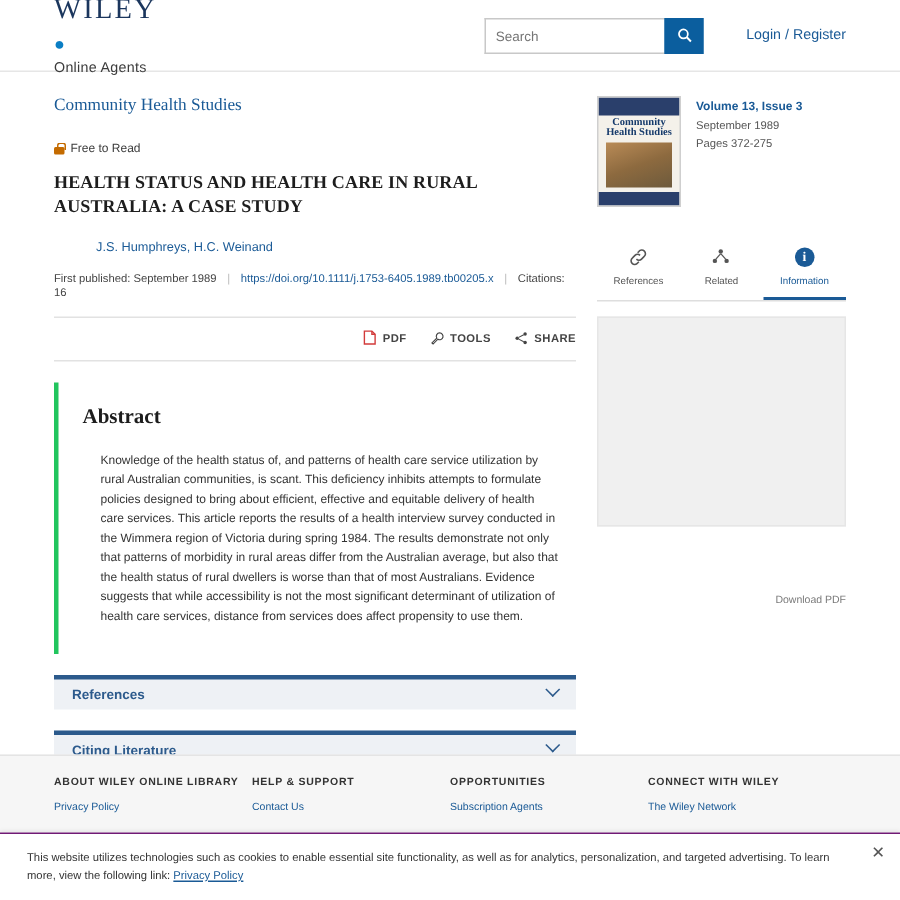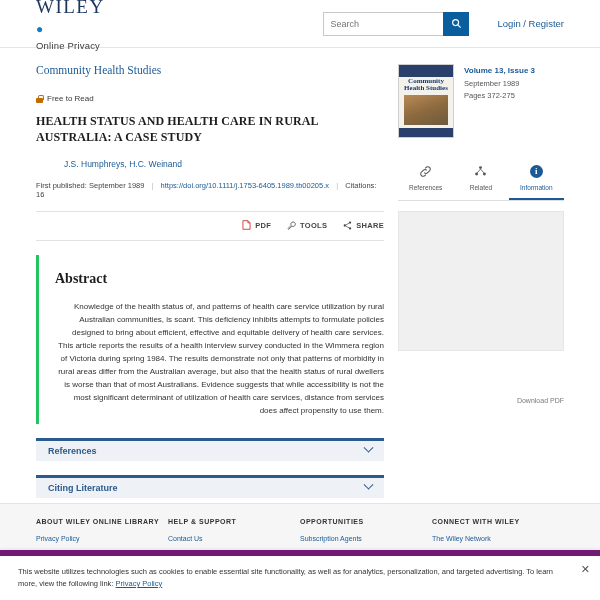--- a/index.html
+++ b/index.html
@@ -147,22 +147,22 @@
     font-family: "Liberation Serif", serif;
     font-size: 14px;
     font-weight: bold;
     margin: 0 0 14px 0;
     color: #1d1d1d;
   }
   .abstract p {
     font-size: 8px;
     line-height: 1.62;
     color: #333;
-    margin: 0;
-    text-align: right;
+    margin: 12px;
+    text-align: left;
   }
 
   
   .accordion {
     margin-top: 14px;
     background: #eef1f5;
     border-top: 3px solid #2c5a8c;
     height: 23px;
     display: flex; align-items: center;
     padding: 0 12px;
@@ -273,21 +273,21 @@
   .fcol a {
     display: block;
     font-size: 7px; color: #1a5a96; text-decoration: none;
     margin-bottom: 7px;
   }
 
   
   .cookie {
     position: absolute; left: 0; right: 0; bottom: 0;
     background: #ffffff;
-    border-top: 6px solid #701a75;
+    border-top: 1px solid #701a75;
     padding: 10px 28px 10px 18px;
     font-size: 7.5px;
     line-height: 1.6;
     color: #333;
     box-shadow: 0 -1px 3px rgba(0,0,0,.08);
   }
   .cookie a { color: #1a5a96; }
   .cookie-close {
     position: absolute; right: 10px; top: 8px;
     font-size: 11px; color: #555; cursor: pointer; line-height: 1;
@@ -295,21 +295,21 @@
 </style>
 </head>
 <body>
 
 <div class="page">
 
   <div class="header">
     <div class="logo">
       <span class="logo-wiley">WILEY</span>
       <span class="logo-dot">●</span>
-      <span class="logo-ol">Online Privacy</span>
+      <span class="logo-ol">Online Agents</span>
     </div>
 
     <div class="search-wrap">
       <input class="search-box" type="text" placeholder="Search" style="">
       <div class="search-btn">
         <svg width="11" height="11" viewBox="0 0 16 16">
           <circle cx="6.7" cy="6.7" r="4.3" fill="none" stroke="#fff" stroke-width="1.7"></circle>
           <line x1="10" y1="10" x2="14" y2="14" stroke="#fff" stroke-width="1.9"></line>
         </svg>
       </div>

